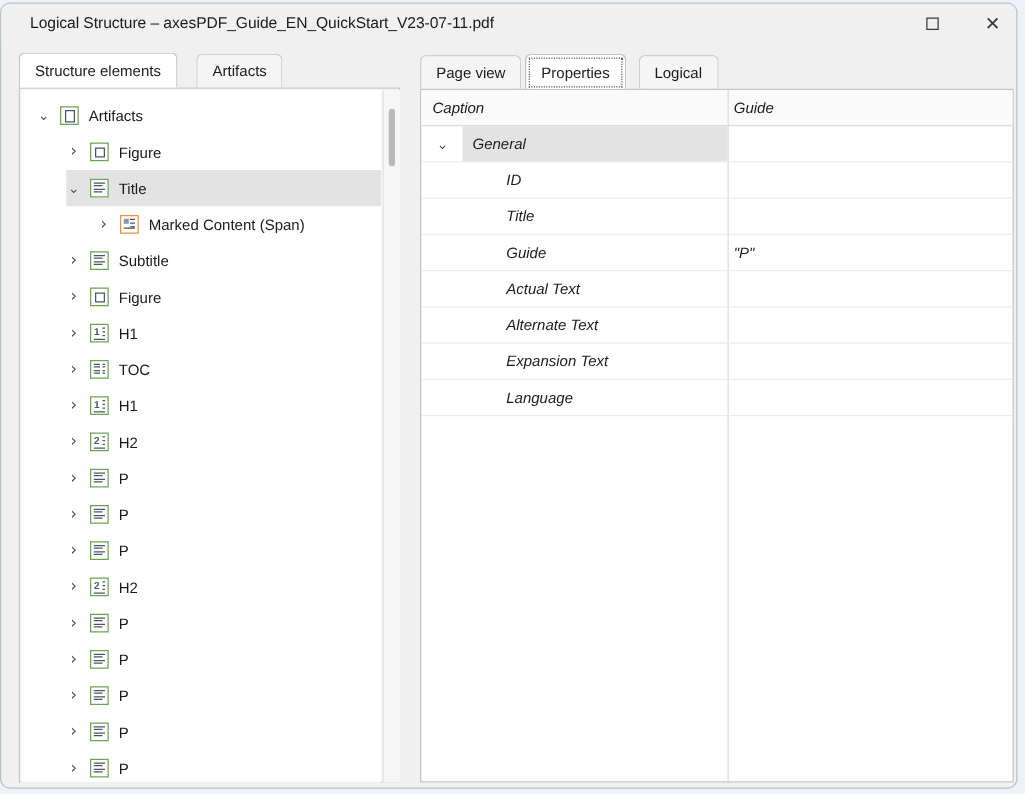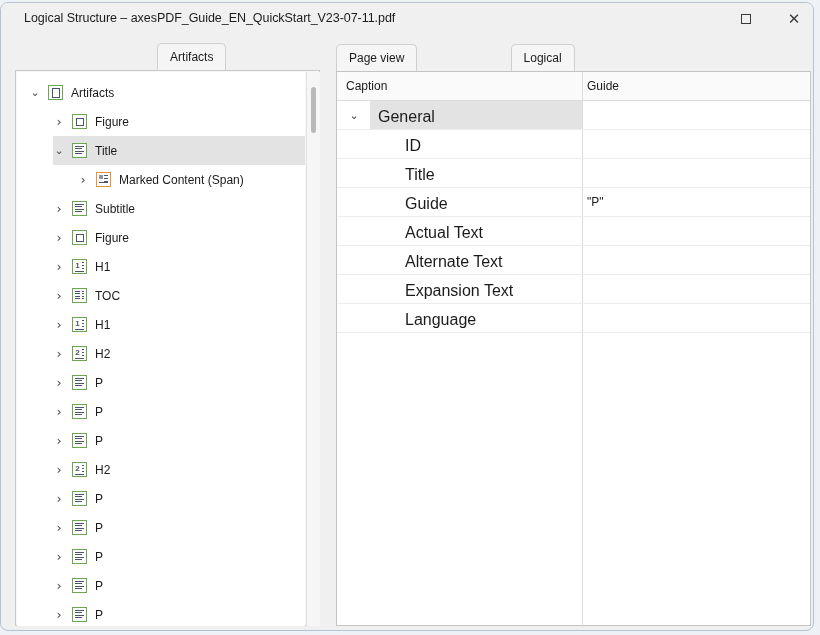--- a/index.html
+++ b/index.html
@@ -41,20 +41,21 @@
     font-size:12px;color:#1b1b1b;padding:0 12px;white-space:nowrap;cursor:default;
   }
   .tab.active{background:#ffffff;border-color:#c4c4c4;height:28px;z-index:3;}
   .tab .focusring{position:absolute;left:2px;top:2px;right:2px;bottom:1px;
     border:1px dotted #606060;box-sizing:border-box;}
 
   
   .panel{
     position:absolute;background:#ffffff;border:1px solid #c4c4c4;
     box-sizing:border-box;
+    font-style:italic;
   }
   .panel-outer{
     position:absolute;background:#f6f6f6;border:1px solid #c9c9c9;
     box-sizing:border-box;
   }
 
   
   #tree-panel{left:14px;top:67px;width:305px;height:556px;}
   .tree-inner{position:absolute;left:1px;top:1px;width:288px;height:554px;overflow:hidden;background:#fff;}
   .tree-row{
@@ -88,39 +89,42 @@
   }
   .grid-head .hcell{position:absolute;top:7px;font-size:12px;color:#1b1b1b;}
   .col-div{position:absolute;top:0;width:1px;background:#dcdcdc;}
   .prow{
     position:absolute;left:0;width:473px;height:29px;
     border-bottom:1px solid #ededed;box-sizing:border-box;cursor:default;
   }
   .prow.group .gbg{position:absolute;left:33px;top:0;width:212px;height:28px;background:#e3e3e3;}
   .prow .pexp{position:absolute;left:8px;top:0;width:18px;height:28px;display:flex;align-items:center;justify-content:center;
     font-size:11px;color:#4a4a4a;font-family:"DejaVu Sans",sans-serif;}
-  .prow .pcap{position:absolute;top:7px;font-size:16px;color:#1b1b1b;white-space:nowrap;}
+  .prow .pcap{position:absolute;top:7px;font-size:12px;color:#1b1b1b;white-space:nowrap;}
   .prow .pval{position:absolute;left:250px;top:7px;font-size:12px;color:#1b1b1b;white-space:nowrap;}
 </style>
 </head>
 <body>
 
 <div class="window">
 
   <div class="titlebar">
     <div class="title-text">Logical Structure – axesPDF_Guide_EN_QuickStart_V23-07-11.pdf</div>
     <div class="wbtn" id="btn-max">
       <span class="sq"></span>
     </div>
     <div class="wbtn" id="btn-close">
       <span class="xg">✕</span>
     </div>
   </div>
 
   <div class="tabstrip" id="left-tabs" style="left:14px;top:40px;width:305px;">
+      <div class="tab active" style="left: 0px; top: -1px;">
+        <span>Structure elements</span>
+      </div>
       <div class="tab" style="left: 142.1px;">
         <span>Artifacts</span>
       </div>
     </div>
 
   <div class="panel-outer" id="tree-panel">
     <div class="tree-inner" id="tree-inner">
         <div class="tree-row" style="top: 6px;">
           <span class="exp" style="left: 9px;">⌄</span>
           <span class="ico ico-green" style="left: 31px;">
@@ -314,20 +318,24 @@
         </div>
       </div>
     <div class="sb-track"></div>
     <div class="sb-thumb"></div>
   </div>
 
   <div class="tabstrip" id="right-tabs" style="left:335px;top:41px;width:475px;padding-left:16px;">
       <div class="tab" style="left: 0px;">
         <span>Page view</span>
       </div>
+      <div class="tab active" style="left: 84.05px; top: -1px;">
+        <span>Properties</span>
+        <span class="focusring"></span>
+      </div>
       <div class="tab" style="left: 174.55px;">
         <span>Logical</span>
       </div>
     </div>
 
   <div class="panel" id="prop-panel">
     <div class="grid-head">
       <div class="hcell" id="hcap" style="left:9px;">Caption</div>
       <div class="hcell" id="hval" style="left:250px;">Guide</div>
     </div>

